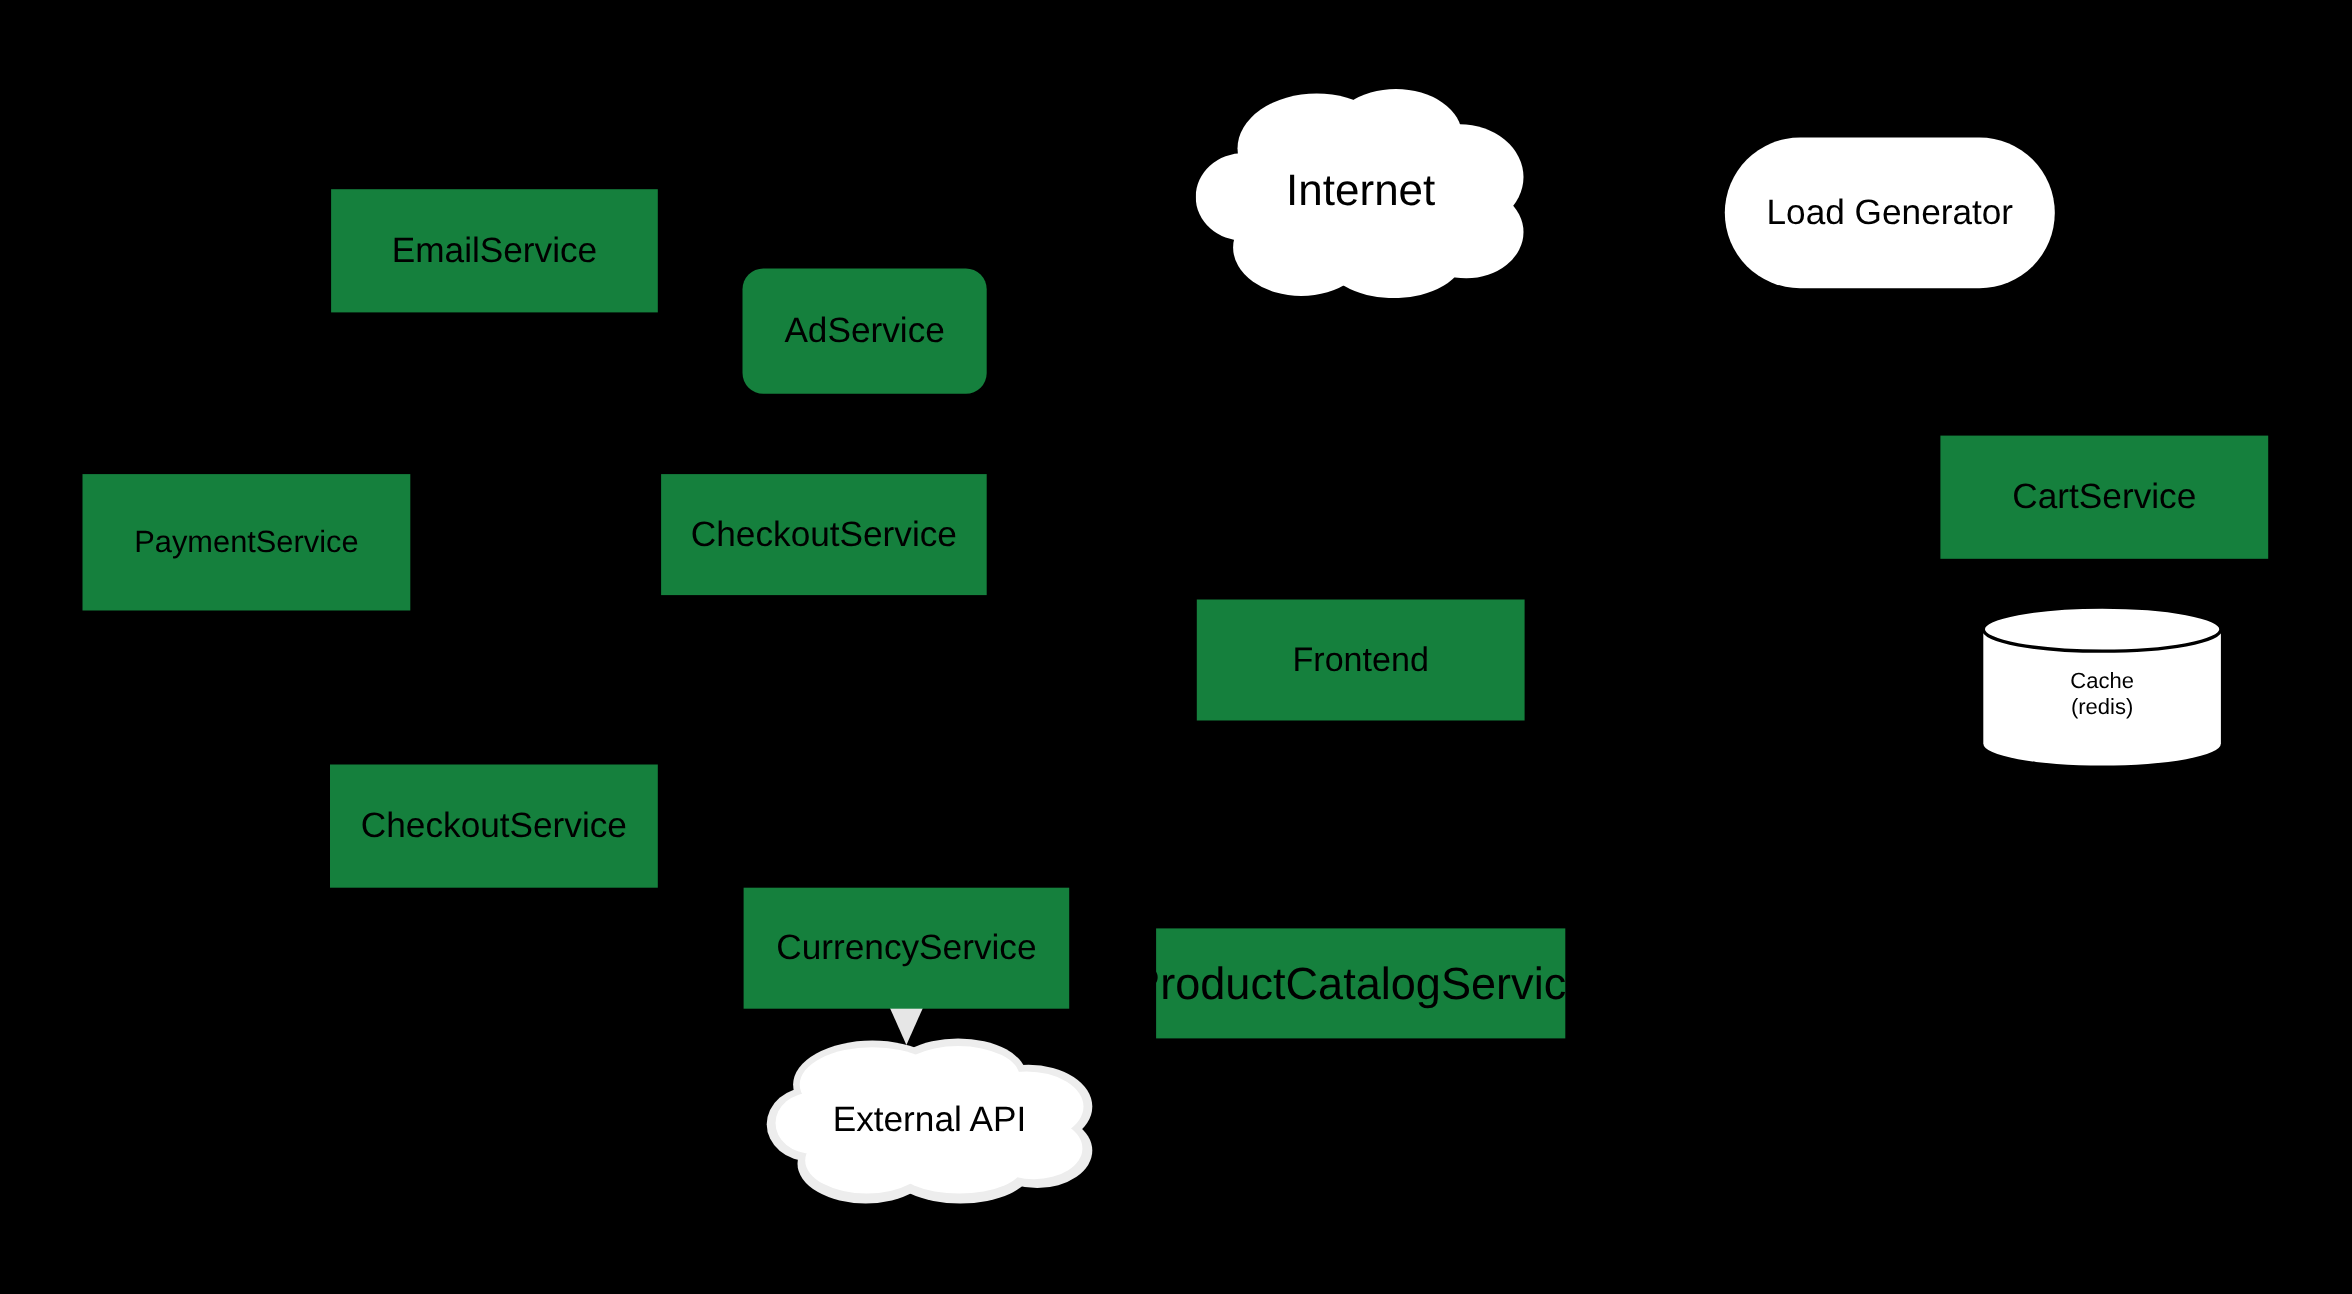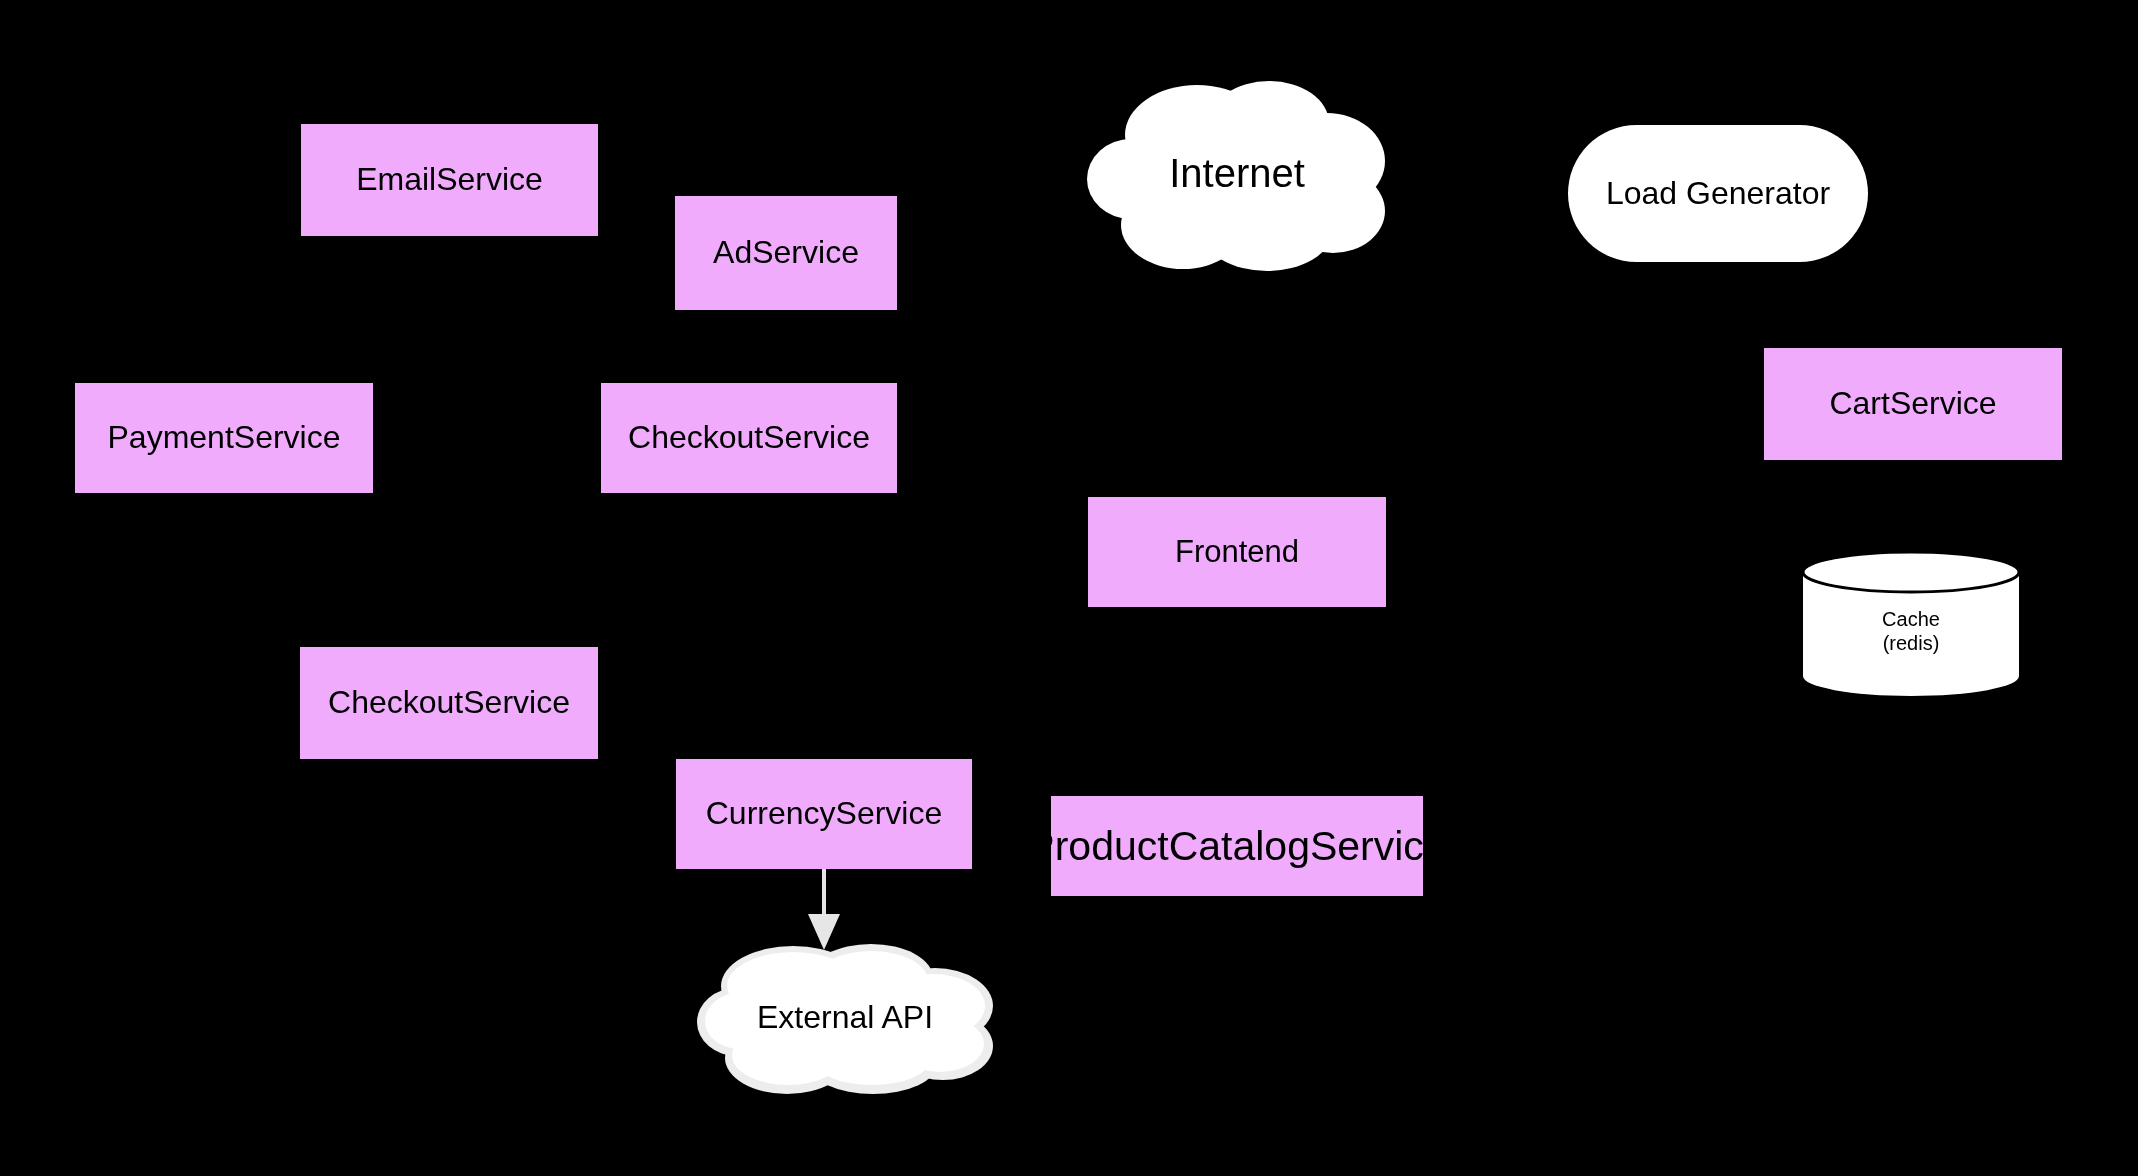--- a/index.html
+++ b/index.html
@@ -19,21 +19,22 @@
     position: absolute;
     box-sizing: border-box;
     display: flex;
     align-items: center;
     justify-content: center;
     text-align: center;
     color: #000000;
     line-height: 1.22;
   }
   .rect {
-    background: #f0abfc;
+    background: #15803d;
+    margin-top: 48px;
   }
   .stadium {
     background: #ffffff;
     border-radius: 9999px;
   }
   .label {
     position: relative;
     z-index: 3;
     display: block;
     white-space: pre-line;
@@ -59,21 +60,21 @@
     <svg width="80" height="86" viewBox="0 0 80 86">
       <line x1="40" y1="0" x2="40" y2="56" stroke="#e6e6e6" stroke-width="4"></line>
       <polygon points="24,48 56,48 40,84" fill="#e6e6e6"></polygon>
     </svg>
   </div>
 
   <div class="node rect" style="left:301px; top:124px; width:297px; height:112px; font-size:32px;">
     <span class="label">EmailService</span>
   </div>
 
-  <div class="node rect" style="left:675px; top:196px; width:222px; height:114px; font-size:32px;">
+  <div class="node rect" style="left:675px; top:196px; width:222px; height:114px; font-size:32px;border-radius:19px;">
     <span class="label">AdService</span>
   </div>
 
   <div class="node cloud" style="left:1087px; top:75px; width:300px; height:196px; font-size:40px;">
     <svg viewBox="0 0 300 196" preserveAspectRatio="none">
       <g fill="#ffffff">
         <ellipse cx="110" cy="60" rx="72" ry="50"></ellipse>
         <ellipse cx="182" cy="48" rx="60" ry="42"></ellipse>
         <ellipse cx="240" cy="86" rx="58" ry="48"></ellipse>
         <ellipse cx="44" cy="104" rx="44" ry="40"></ellipse>
@@ -83,21 +84,21 @@
         <rect x="44" y="60" width="210" height="98"></rect>
       </g>
     </svg>
     <span class="label">Internet</span>
   </div>
 
   <div class="node stadium" style="left:1568px; top:125px; width:300px; height:137px; font-size:32px;">
     <span class="label">Load Generator</span>
   </div>
 
-  <div class="node rect" style="left:75px; top:383px; width:298px; height:110px; font-size:32px;justify-content:center;">
+  <div class="node rect" style="left:75px; top:383px; width:298px; height:124px; font-size:28px;justify-content:center;">
     <span class="label">PaymentService</span>
   </div>
 
   <div class="node rect" style="left:601px; top:383px; width:296px; height:110px; font-size:32px;">
     <span class="label">CheckoutService</span>
   </div>
 
   <div class="node rect" style="left:1764px; top:348px; width:298px; height:112px; font-size:32px;">
     <span class="label">CartService</span>
   </div>

